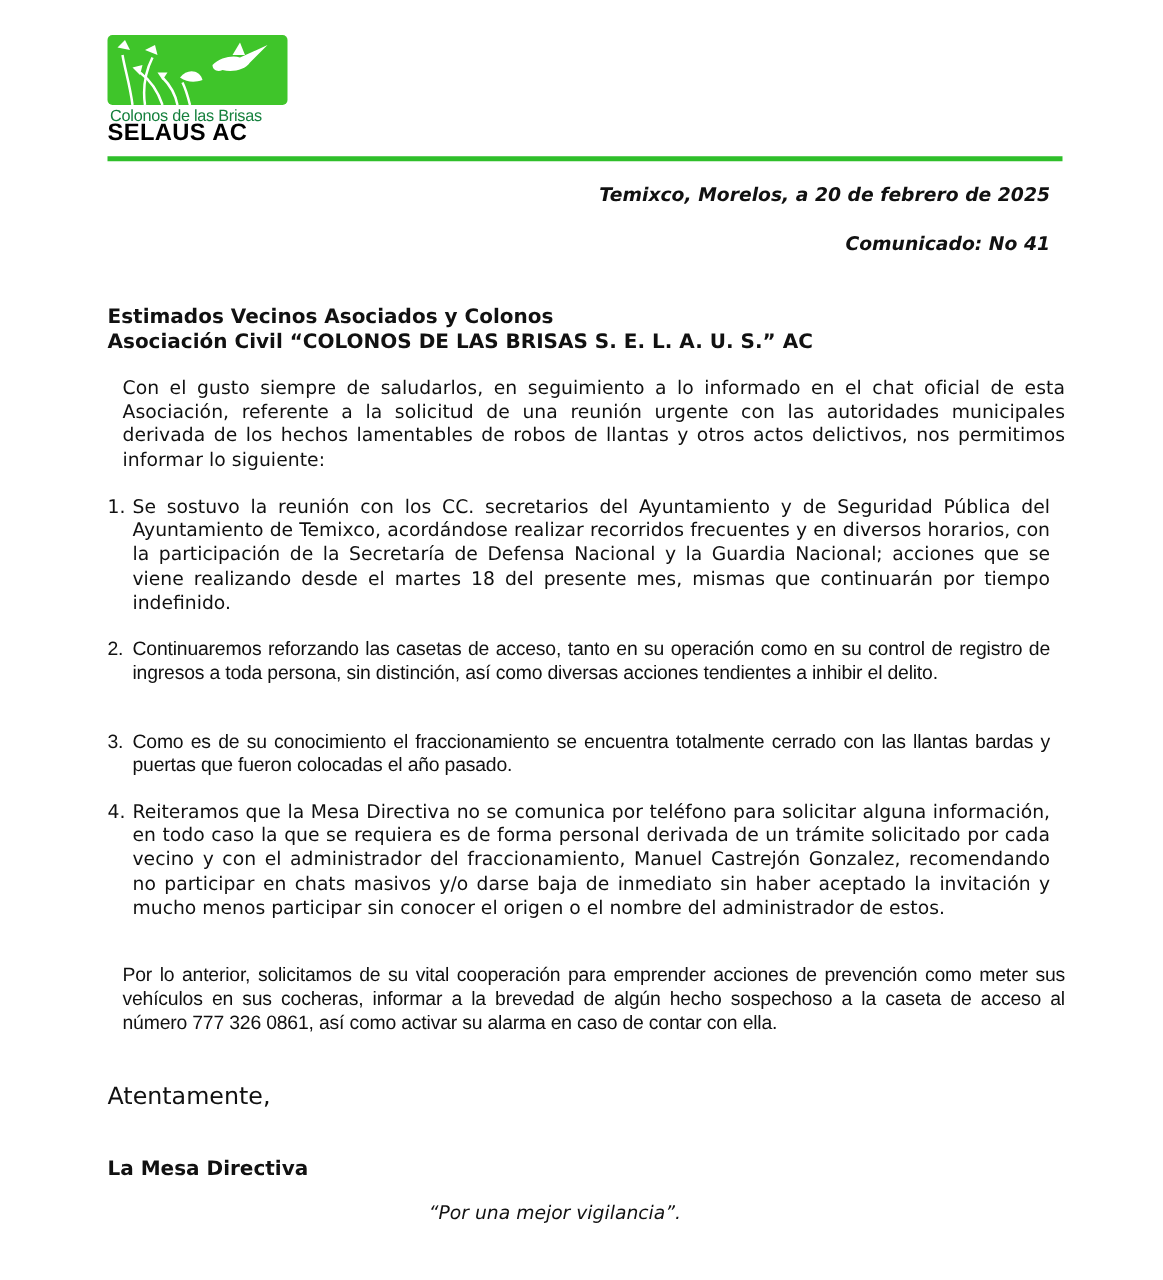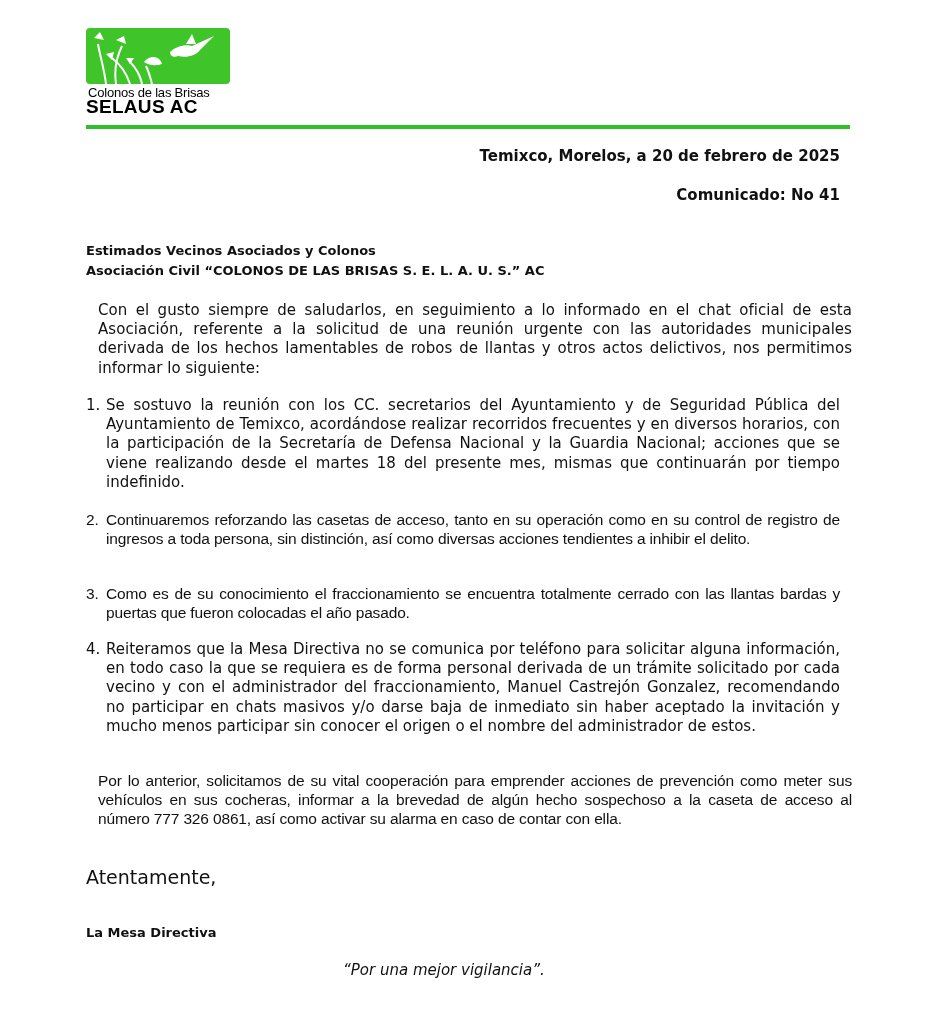--- a/index.html
+++ b/index.html
@@ -2,26 +2,26 @@
 <html><head>
 <meta charset="utf-8">
 <style>
   html, body { margin: 0; padding: 0; background: #ffffff; }
   body { width: 930px; height: 1024px; position: relative; overflow: hidden;
          font-family: "DejaVu Sans", sans-serif; color: #111; }
   .logo { position: absolute; left: 86px; top: 28px; width: 146px; height: 86px; }
   .logo-box { position: absolute; left: 0; top: 0; width: 144px; height: 56px;
               background: #3fc52a; border-radius: 4px; overflow: hidden; }
   .logo-sub { position: absolute; left: 2px; top: 57px; font-family: "Liberation Sans", sans-serif;
-              font-size: 13px; color: #000000; white-space: nowrap; letter-spacing: -0.2px; }
+              font-size: 13px; color: #15803d; white-space: nowrap; letter-spacing: -0.2px; }
   .logo-main { position: absolute; left: 0; top: 68px; font-family: "Liberation Sans", sans-serif;
                font-size: 19px; font-weight: bold; color: #000000; white-space: nowrap; letter-spacing: 0.3px; }
   .rule { position: absolute; left: 86px; top: 125px; width: 764px; height: 4px; background: #2fbf2a; }
-  .right-line { position: absolute; right: 90px; font-weight: bold; font-size: 15px; white-space: nowrap; }
-  .bold-line { position: absolute; left: 86px; font-weight: bold; font-size: 13px; white-space: nowrap; }
+  .right-line { position: absolute; right: 90px; font-weight: bold; font-size: 15px; white-space: nowrap; font-style: italic; }
+  .bold-line { position: absolute; left: 86px; font-weight: bold; font-size: 16px; white-space: nowrap; }
   .para { position: absolute; left: 98px; width: 754px; font-size: 15px; line-height: 19.2px;
           text-align: justify; letter-spacing: 0.05px; }
   .item { position: absolute; left: 86px; width: 754px; font-size: 15px; line-height: 19.2px; }
   .item .num { position: absolute; left: 0; top: 0; }
   .item .txt { margin-left: 20px; text-align: justify; }
   .narrow { font-family: "Liberation Sans", sans-serif; font-size: 15.5px; letter-spacing: -0.15px; }
   .plain { position: absolute; left: 86px; font-size: 19px; white-space: nowrap; }
   .motto { position: absolute; left: 343px; top: 961px; font-weight: normal; font-style: italic;
            font-size: 15px; white-space: nowrap; }
 </style>

